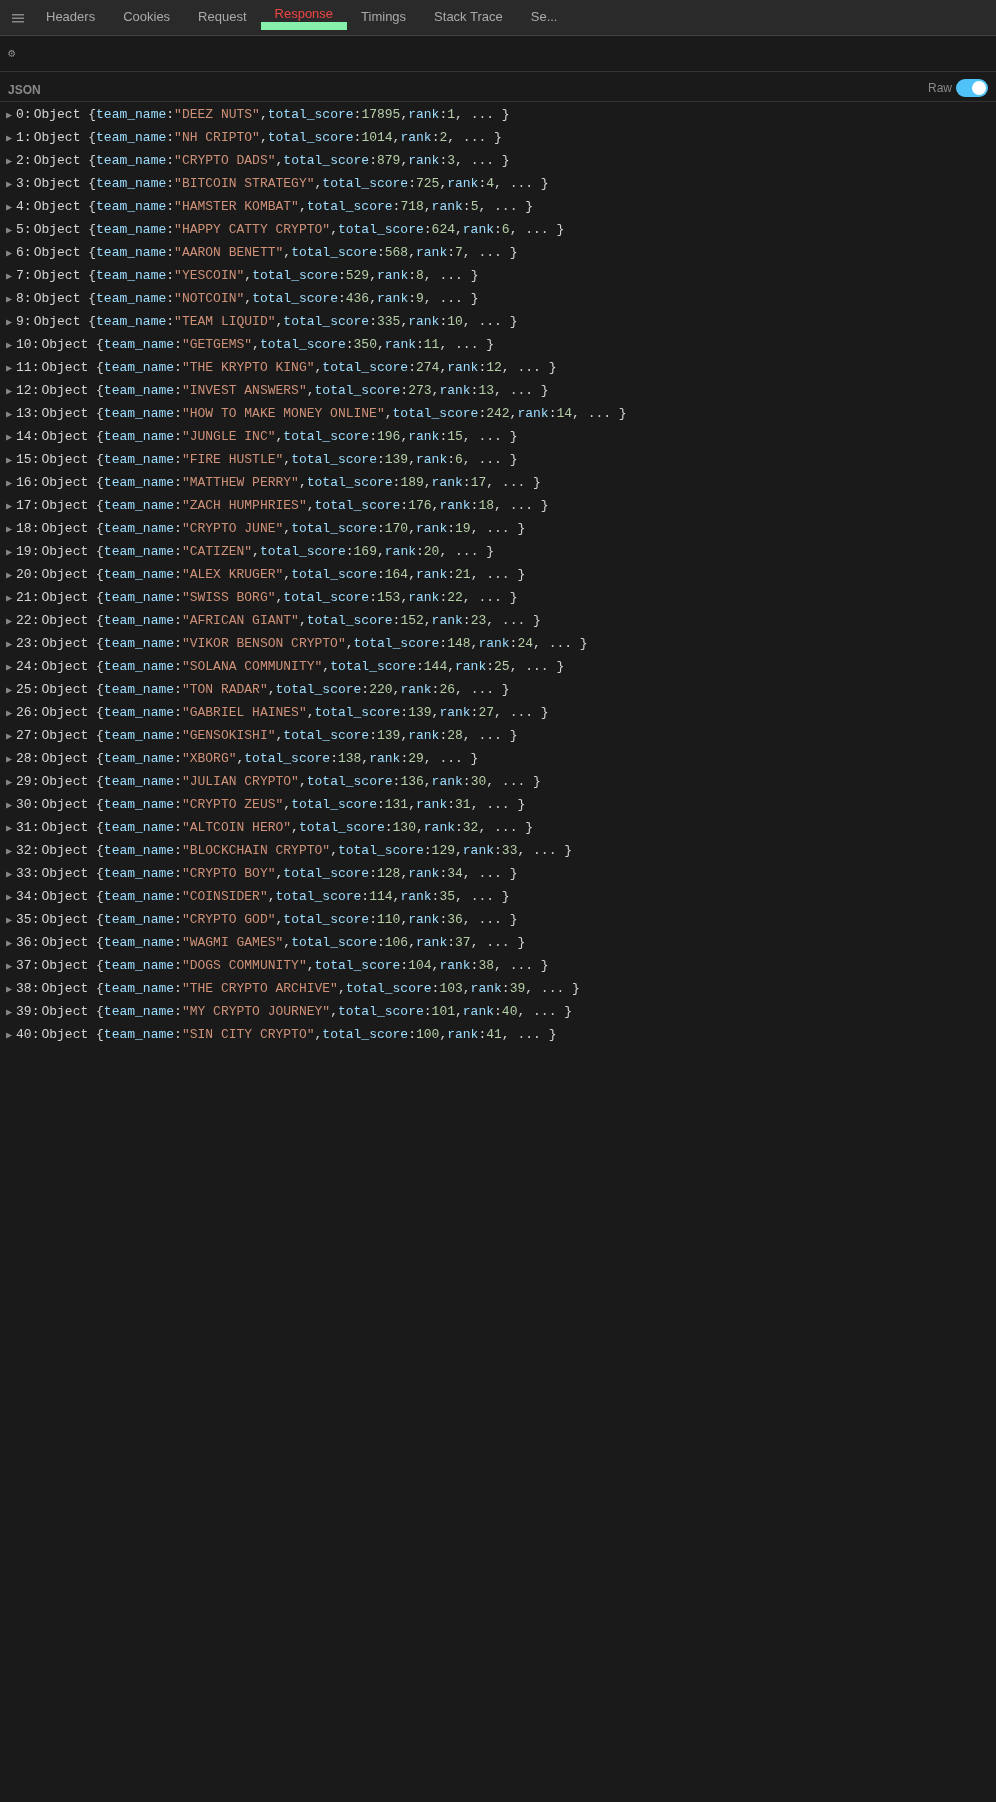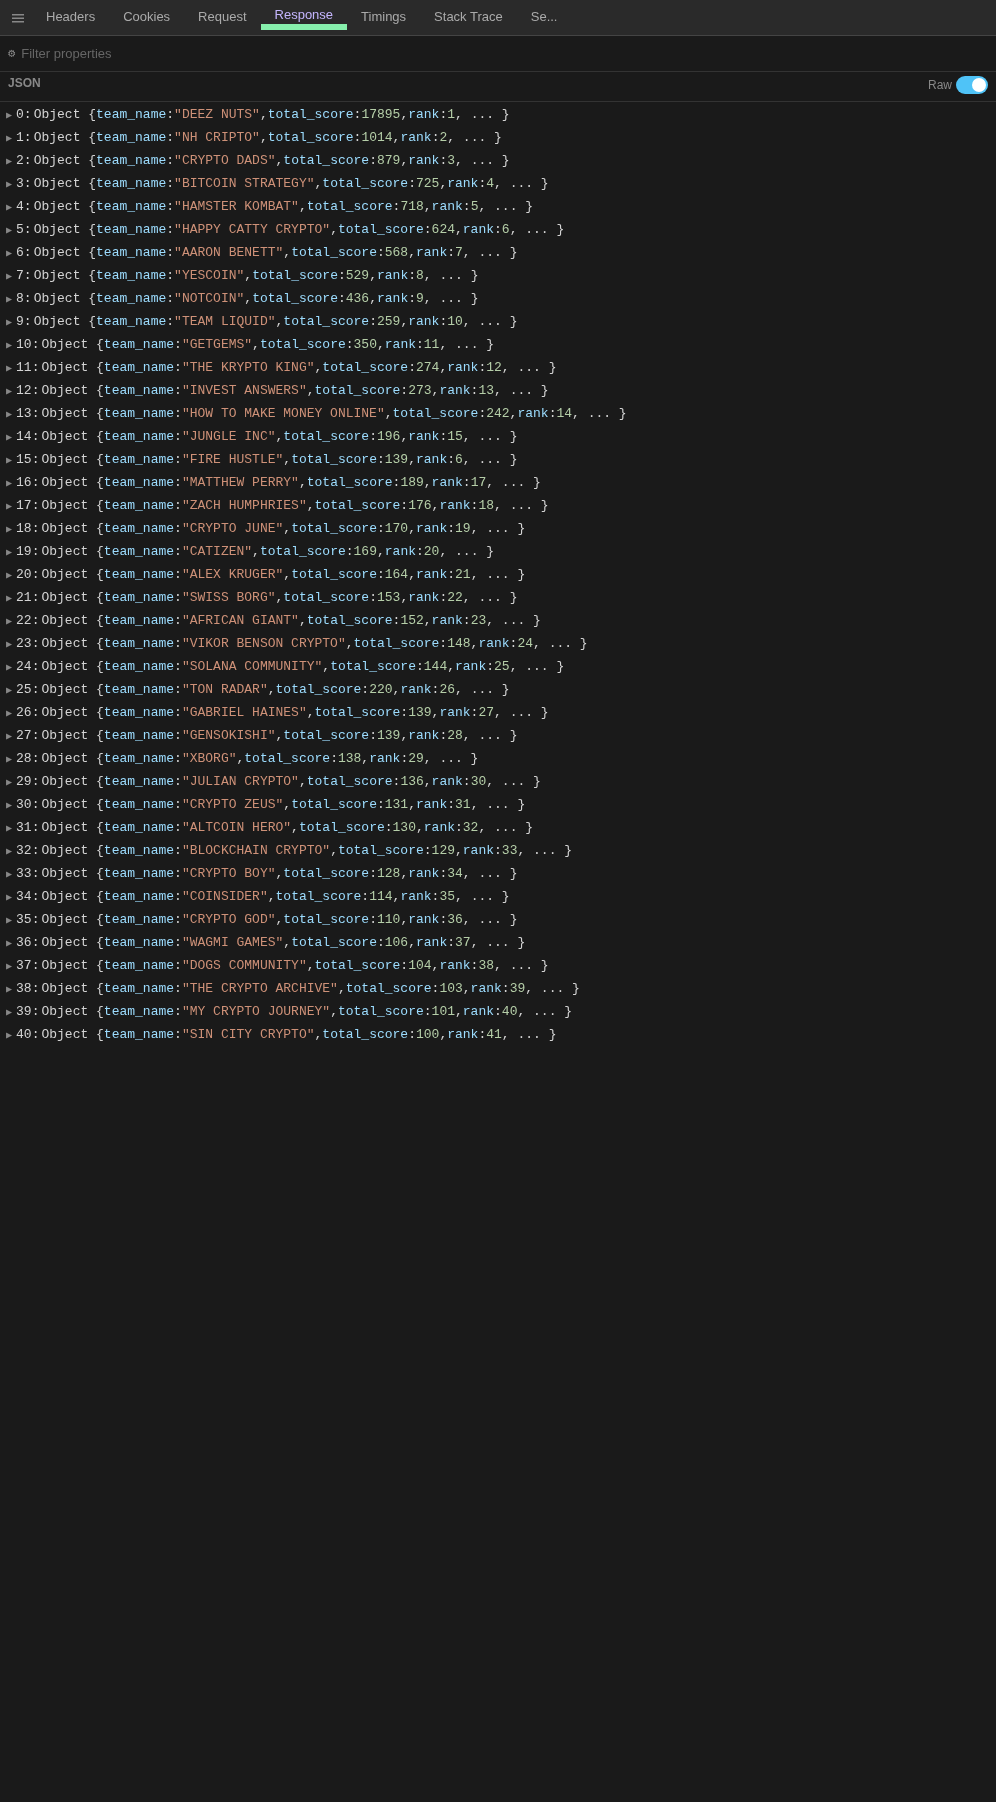--- a/index.html
+++ b/index.html
@@ -38,22 +38,22 @@
       display: flex;
       align-items: center;
       color: #aaa;
       cursor: pointer;
       font-size: 13px;
       font-family: -apple-system, BlinkMacSystemFont, 'Segoe UI', sans-serif;
       border-bottom: 2px solid transparent;
       white-space: nowrap;
     }
     .tab.active {
-      color: #c4b5fd;
-      border-bottom: 6px solid #86efac;
+      color: #ef4444;
+      border-bottom: 8px solid #86efac;
     }
 
     
     .filter-bar {
       display: flex;
       align-items: center;
       background: #1a1a1a;
       border-bottom: 1px solid #333;
       height: 36px;
       padding: 0 8px;
@@ -71,21 +71,21 @@
       font-size: 13px;
       font-family: -apple-system, BlinkMacSystemFont, 'Segoe UI', sans-serif;
       flex: 1;
     }
     .filter-input::placeholder { color: #666; }
 
     
     .json-header {
       display: flex;
       justify-content: space-between;
-      align-items: flex-start;
+      align-items: flex-end;
       background: #1a1a1a;
       border-bottom: 1px solid #333;
       padding: 4px 8px;
       height: 30px;
     }
     .json-label {
       color: #888;
       font-family: -apple-system, BlinkMacSystemFont, 'Segoe UI', sans-serif;
       font-size: 12px;
       font-weight: 600;
@@ -180,21 +180,20 @@
   <div class="tab">Cookies</div>
   <div class="tab">Request</div>
   <div class="tab active">Response</div>
   <div class="tab">Timings</div>
   <div class="tab">Stack Trace</div>
   <div class="tab">Se...</div>
 </div>
 
 <div class="filter-bar">
   <span class="filter-icon">⚙</span>
-  <input class="filter-input" type="text" placeholder="Filter properties" style="">
 </div>
 
 <div class="json-header">
   <span class="json-label">JSON</span>
   <div class="raw-toggle">
     <span>Raw</span>
     <div class="toggle-switch on">
       <div class="toggle-knob"></div>
     </div>
   </div>
@@ -357,21 +356,21 @@
     <div class="json-row">
       <span class="expand-arrow">▶</span>
       <span class="row-index">9: </span>
       <span class="row-label punct">Object { </span>
       <span class="key">team_name</span>
       <span class="punct">: </span>
       <span class="str-value">"TEAM LIQUID"</span>
       <span class="punct">, </span>
       <span class="key">total_score</span>
       <span class="punct">: </span>
-      <span class="num-value">259</span>
+      <span class="num-value">335</span>
       <span class="punct">, </span>
       <span class="key">rank</span>
       <span class="punct">: </span>
       <span class="num-value">10</span>
       <span class="punct">, ... }</span>
     </div>
     <div class="json-row">
       <span class="expand-arrow">▶</span>
       <span class="row-index">10: </span>
       <span class="row-label punct">Object { </span>

